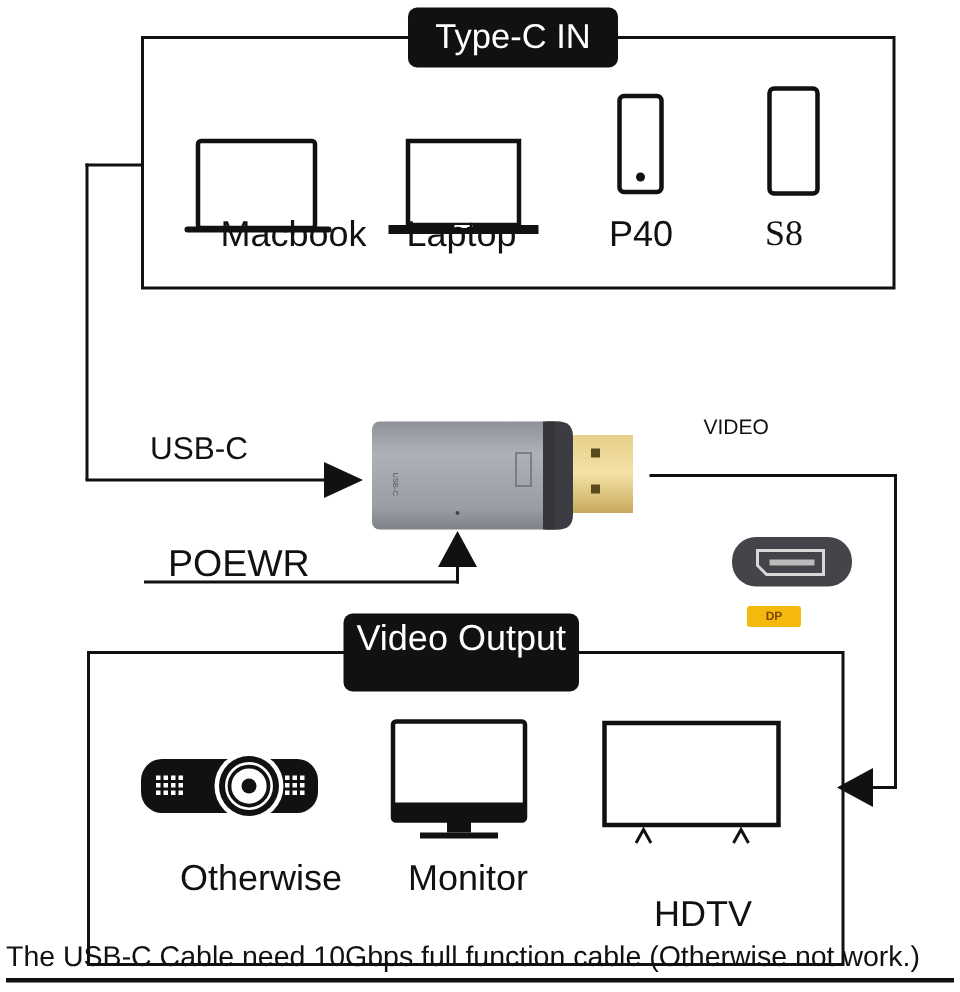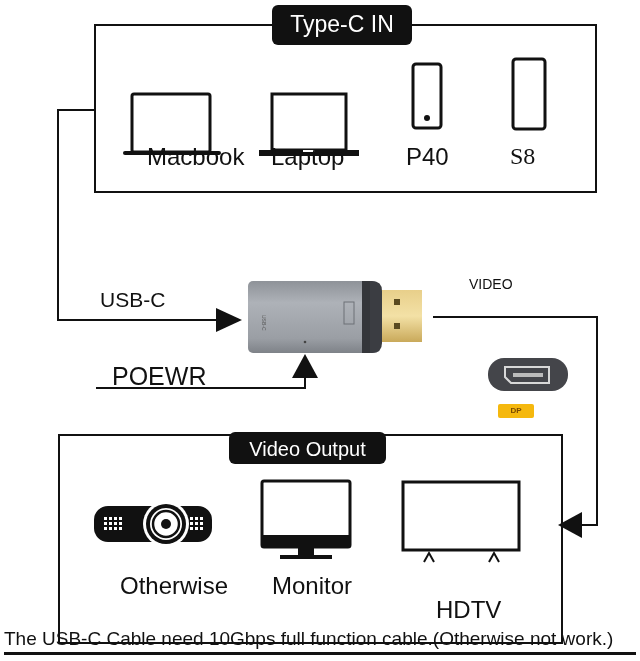--- a/index.html
+++ b/index.html
@@ -95,21 +95,21 @@
 </svg>
 
 <svg style="left:487px; top:357px;" width="82" height="36">
   <rect x="1" y="1" width="80" height="33" rx="16" fill="#44454a"></rect>
   <path d="M 18 10 L 62 10 L 62 26 L 24 26 L 18 20 Z" fill="none" stroke="#d8d8d8" stroke-width="2"></path>
   <rect x="26" y="16" width="30" height="4" fill="#bbb"></rect>
 </svg>
 <div class="dp-badge" style="left:498px; top:404px; width:36px; height:14px; line-height:14px;">DP</div>
 
 <div class="box" style="left:58px; top:434px; width:505px; height:210px;"></div>
-<div class="pill" style="left:229px; top:432px; width:157px; height:32px; line-height:34px; font-size:20px;">Video Output</div>
+<div class="pill" style="left:229px; top:409px; width:157px; height:52px; line-height:34px; font-size:24px;">Video Output</div>
 
 <svg style="left:92px; top:500px;" width="124" height="48">
   <rect x="2" y="6" width="118" height="36" rx="14" fill="#111"></rect>
   <g fill="#fff">
     <rect x="12" y="17" width="3" height="3"></rect>
       <rect x="17" y="17" width="3" height="3"></rect>
       <rect x="22" y="17" width="3" height="3"></rect>
       <rect x="27" y="17" width="3" height="3"></rect>
     <rect x="12" y="22" width="3" height="3"></rect>
       <rect x="17" y="22" width="3" height="3"></rect>

